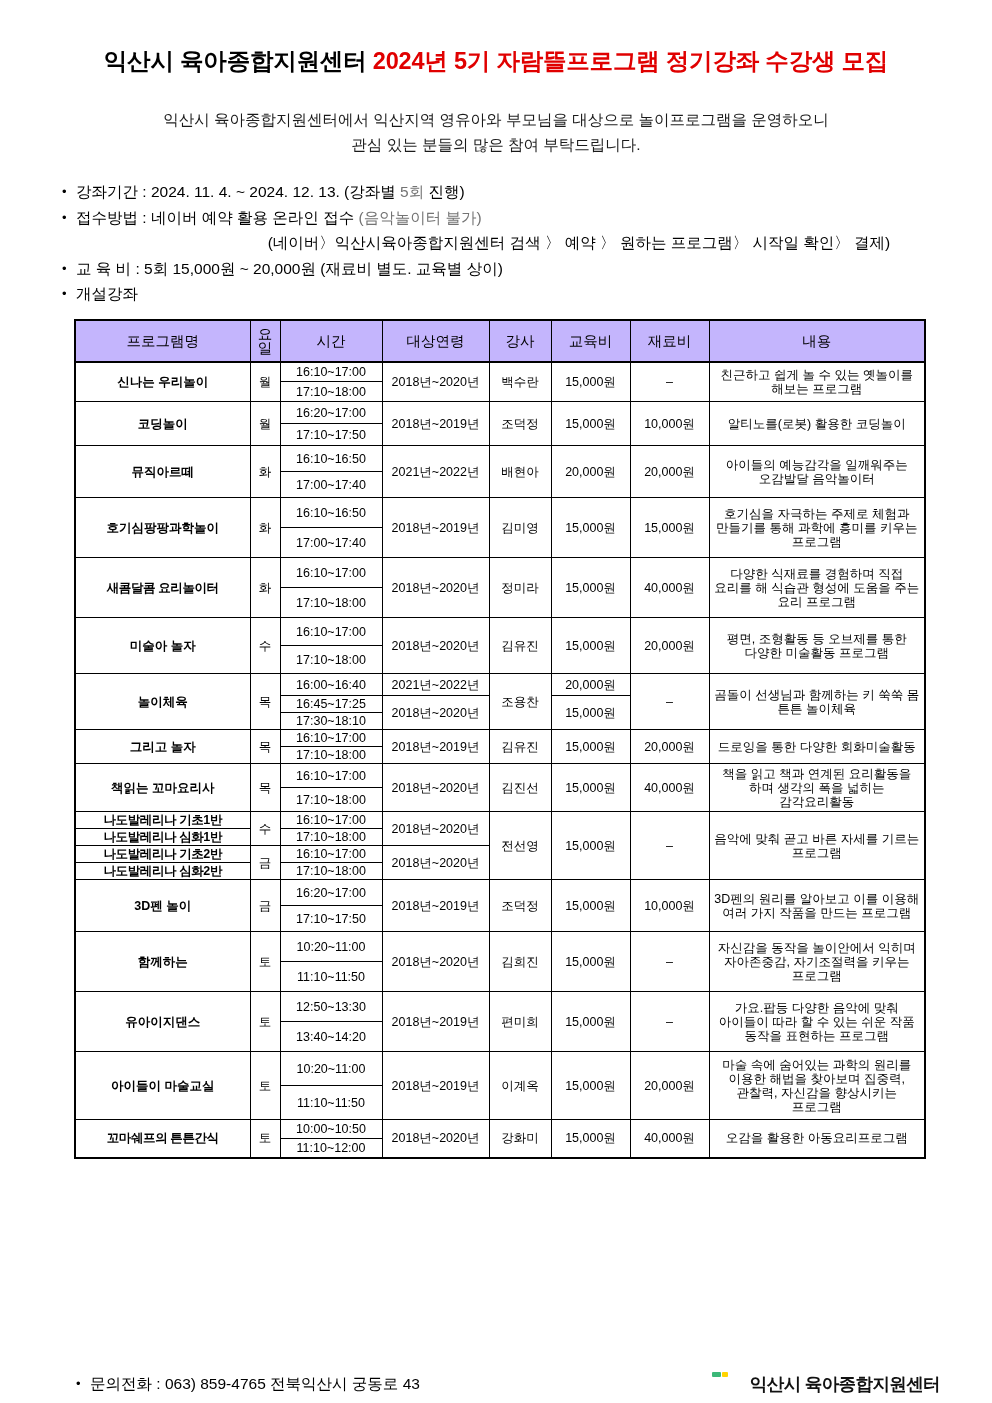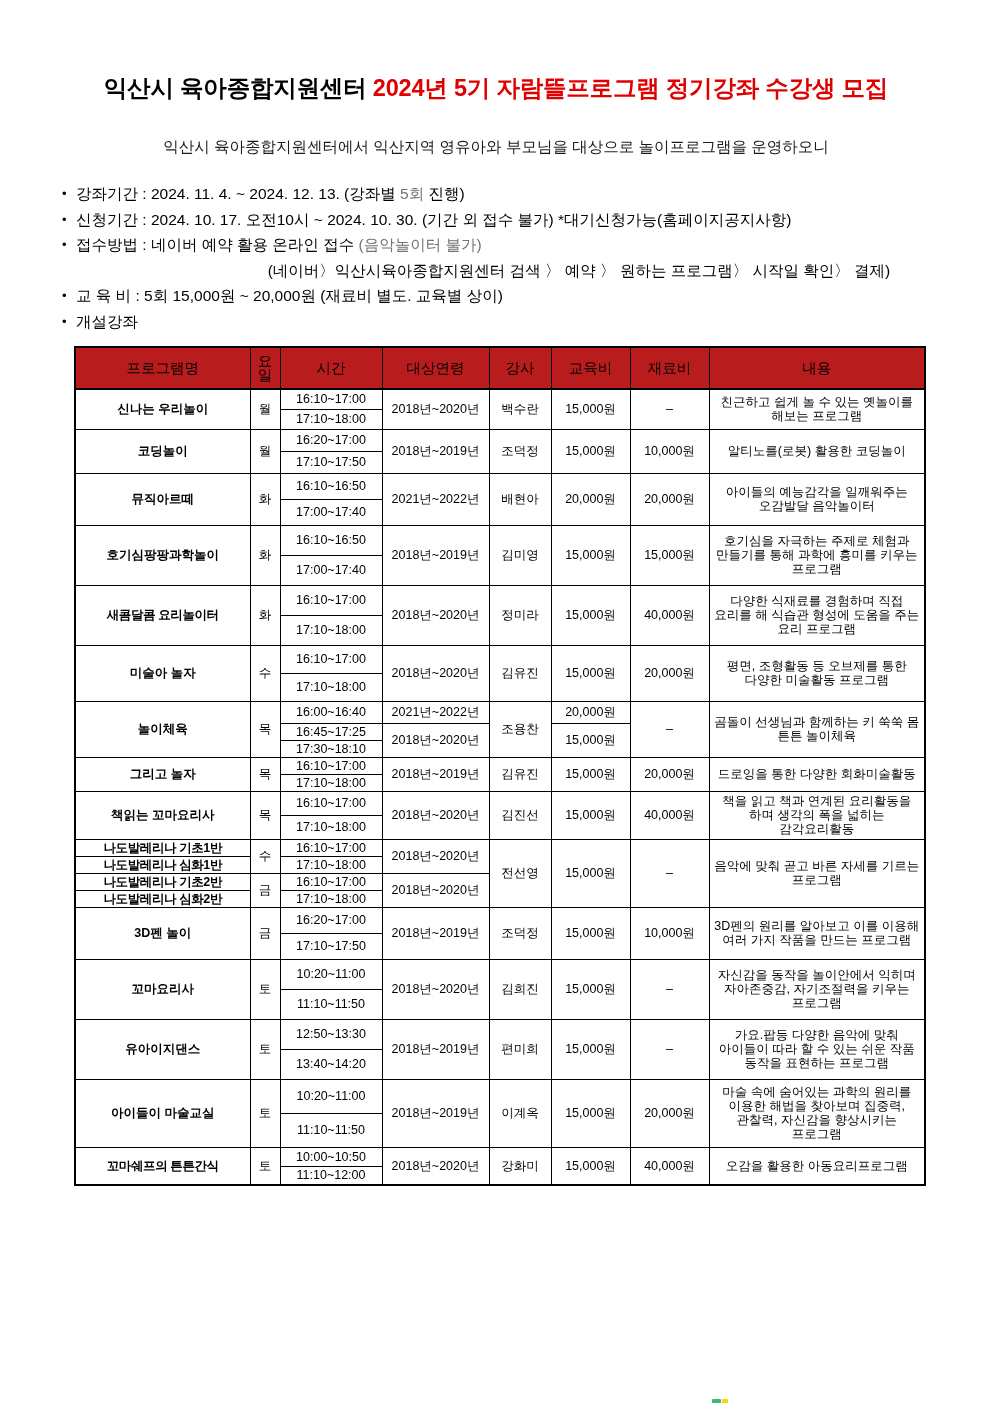--- a/index.html
+++ b/index.html
@@ -20,21 +20,21 @@
     width: 992px;
     height: 1403px;
     box-sizing: border-box;
     padding: 0;
     position: relative;
   }
 
   
   .title-row {
     text-align: center;
-    margin-top: 72px;
+    margin-top: 45px;
     font-size: 23.5px;
     font-weight: bold;
     letter-spacing: -0.2px;
     white-space: nowrap;
   }
   .title-red   { color: #e00000; }
 
   
   .intro {
     text-align: center;
@@ -83,21 +83,21 @@
   table.courses td, table.courses th {
     border: 1px solid #000;
     text-align: center;
     vertical-align: middle;
     font-size: 12.5px;
     padding: 1px 2px;
     line-height: 14px;
     word-break: keep-all;
   }
   table.courses thead th {
-    background: #b91c1c;
+    background: #c4b5fd;
     font-size: 14.5px;
     font-weight: normal;
     height: 38px;
     border-bottom: 2px solid #000;
   }
   th.h-yoil {
     font-size: 13.5px;
     line-height: 15px;
   }
   
@@ -182,27 +182,27 @@
 
 <div class="page">
 
   <div class="title-row">
     <span>익산시 육아종합지원센터</span>
     <span class="title-red">2024년 5기 자람뜰프로그램 정기강좌 수강생 모집</span>
   </div>
 
   <div class="intro">
     <div>익산시 육아종합지원센터에서 익산지역 영유아와 부모님을 대상으로 놀이프로그램을 운영하오니</div>
+    <div>관심 있는 분들의 많은 참여 부탁드립니다.</div>
   </div>
 
   <div class="info">
 
     <div class="info-line bullet"><span>강좌기간 : </span><span>2024. 11. 4. ~ 2024. 12. 13. (강좌별 </span><span class="red">5회</span><span> 진행)</span></div>
 
-    <div class="info-line bullet"><span>신청기간 : </span><span>2024. 10. 17. 오전10시 ~ 2024. 10. 30. (기간 외 접수 불가) *대기신청가능(홈페이지공지사항)</span></div>
 
     <div class="info-line bullet"><span>접수방법 : </span><span>네이버 예약 활용 온라인 접수 </span><span class="red">(음악놀이터 불가)</span></div>
 
     <div class="info-line sub-line">(네이버〉익산시육아종합지원센터 검색 〉 예약 〉 원하는 프로그램〉 시작일 확인〉 결제)</div>
 
     <div class="info-line bullet"><span>교 육 비 : </span><span>5회 15,000원 ~ 20,000원 (재료비 별도. 교육별 상이)</span></div>
 
     <div class="info-line bullet"><span>개설강좌</span></div>
   </div>
 
@@ -387,21 +387,21 @@
             <td class="age" rowspan="2">2018년~2019년</td>
             <td class="teacher" rowspan="2">조덕정</td>
             <td class="fee" rowspan="2">15,000원</td>
             <td class="material" rowspan="2">10,000원</td>
             <td class="desc" rowspan="2">3D펜의 원리를 알아보고 이를 이용해 여러 가지 작품을 만드는 프로그램</td>
           </tr>
           <tr style="height: 26px;">
             <td class="time">17:10~17:50</td>
           </tr>
           <tr class="sep-top" style="height: 30px;">
-            <td class="name" rowspan="2">꼬마요리사</td>
+            <td class="name" rowspan="2">함께하는</td>
             <td class="day" rowspan="2">토</td>
             <td class="time">10:20~11:00</td>
             <td class="age" rowspan="2">2018년~2020년</td>
             <td class="teacher" rowspan="2">김희진</td>
             <td class="fee" rowspan="2">15,000원</td>
             <td class="material" rowspan="2">–</td>
             <td class="desc" rowspan="2">자신감을 동작을 놀이안에서 익히며 자아존중감, 자기조절력을 키우는 프로그램</td>
           </tr>
           <tr style="height: 30px;">
             <td class="time">11:10~11:50</td>

